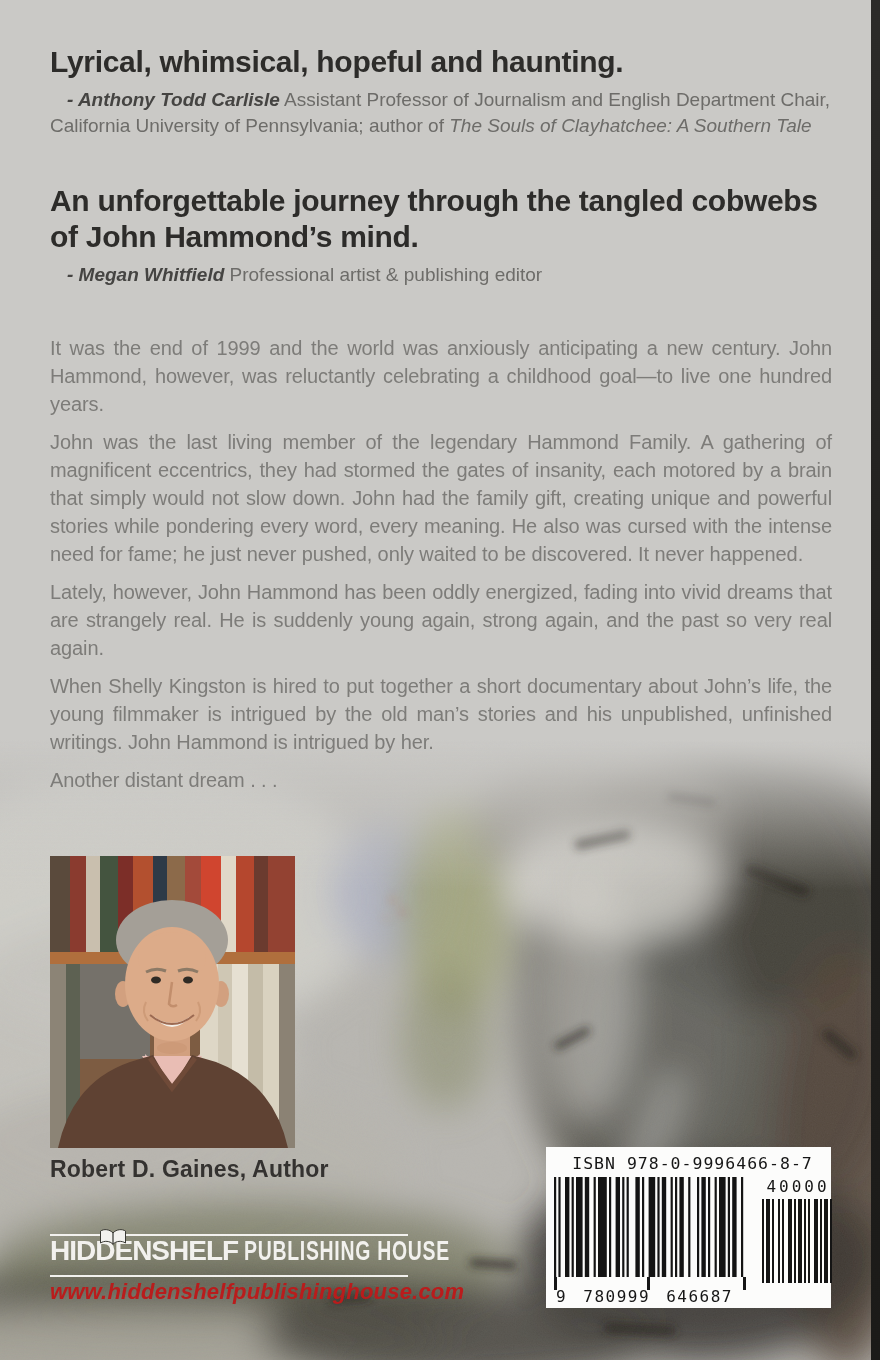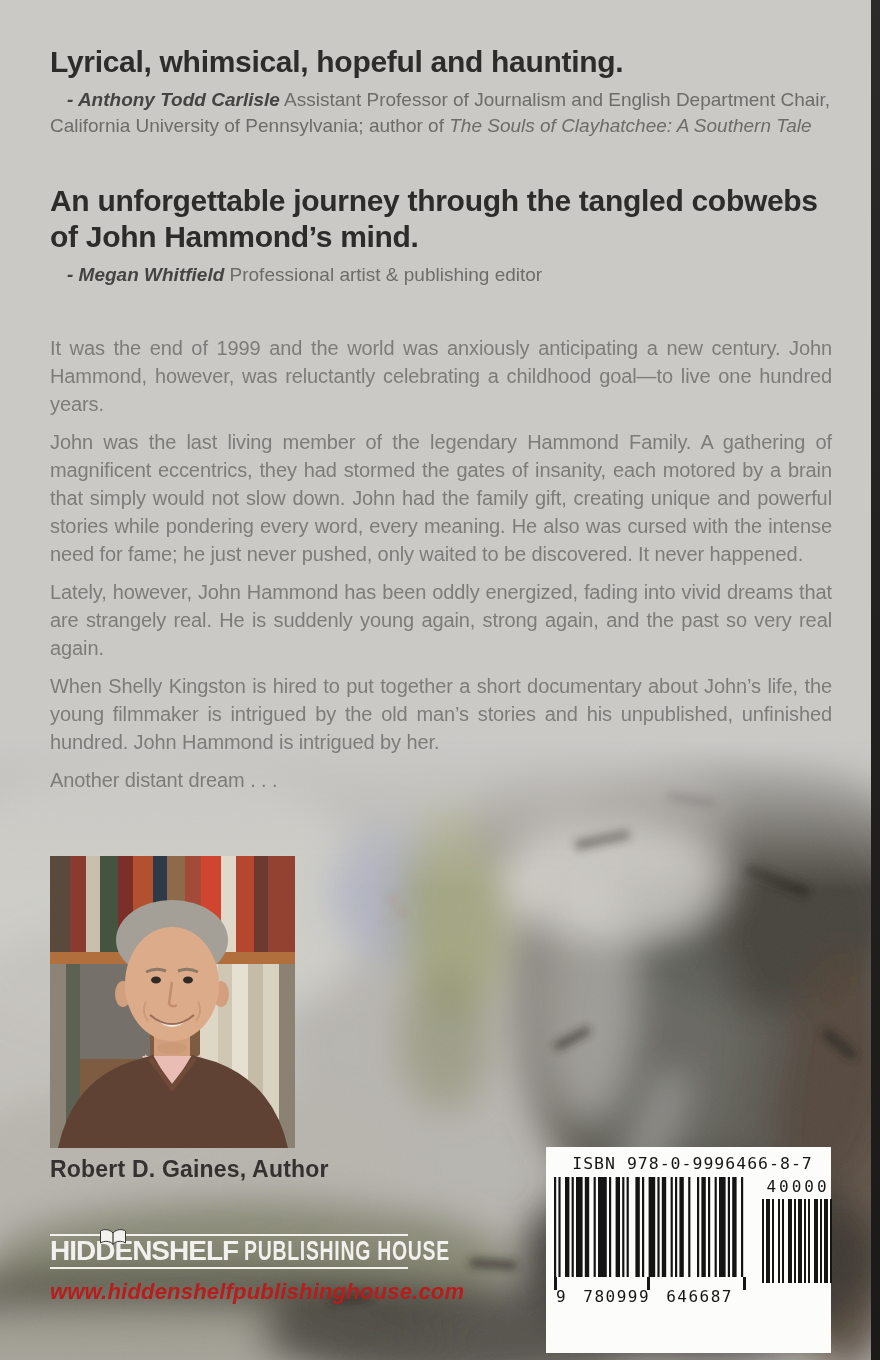--- a/index.html
+++ b/index.html
@@ -33,35 +33,35 @@
   .photo{position:absolute;left:50px;top:856px;width:245px;height:292px;z-index:10;}
   .photo svg{display:block;width:245px;height:292px;}
   .caption{
     position:absolute;left:50px;top:1156px;z-index:10;
     font-size:23px;font-weight:bold;color:#343230;letter-spacing:0.2px;
   }
   
   .pub-logo{
     position:absolute;left:50px;top:1234px;width:358px;z-index:10;
     border-top:2px solid #f2f1ee;border-bottom:2px solid #f2f1ee;
-    padding:2px 0 3px 0;color:#f2f1ee;white-space:nowrap;
+    padding:2px 0 11px 0;color:#f2f1ee;white-space:nowrap;
   }
   .pub-logo .wordmark{position:relative;display:inline-block;font-weight:900;font-size:28px;letter-spacing:-1px;line-height:26px;}
   .pub-logo .suffix{
     display:inline-block;transform:scaleX(0.72);transform-origin:left center;
     font-weight:600;font-size:27px;letter-spacing:1px;line-height:26px;margin-left:6px;
   }
   .book-icon{position:absolute;left:47px;top:-10px;width:32px;height:20px;}
   .website{
     position:absolute;left:50px;top:1279px;z-index:10;
     font-size:22px;font-weight:bold;font-style:italic;color:#b91c1c;letter-spacing:0.2px;
   }
   
   .barcode-box{
-    position:absolute;left:546px;top:1147px;width:285px;height:206px;z-index:10;
+    position:absolute;left:546px;top:1147px;width:285px;height:161px;z-index:10;
     background:#fcfcfb;box-sizing:border-box;padding:7px 0 0 8px;
   }
   .isbn-line{
     font-family:"DejaVu Sans Mono", monospace;font-size:16.5px;letter-spacing:1px;
     color:#161616;text-align:center;height:21px;white-space:nowrap;
   }
   .bc-row{display:flex;margin-top:2px;}
   .bc-main{position:relative;width:196px;}
   .bc-main svg{display:block;}
   .guard{position:absolute;top:100px;width:3px;height:13px;background:#161616;}
@@ -153,21 +153,21 @@
 
   <div class="block" style="top:183px;">
     <p class="quote-head">An unforgettable journey through the tangled cobwebs of John Hammond’s mind.</p>
     <div class="attrib"><span class="name">- Megan Whitfield</span><span> Professional artist &amp; publishing editor</span></div>
   </div>
 
   <div class="block synopsis" style="top:334px;">
     <p>It was the end of 1999 and the world was anxiously anticipating a new century. John Hammond, however, was reluctantly celebrating a childhood goal—to live one hundred years.</p>
     <p>John was the last living member of the legendary Hammond Family. A gathering of magnificent eccentrics, they had stormed the gates of insanity, each motored by a brain that simply would not slow down. John had the family gift, creating unique and powerful stories while pondering every word, every meaning. He also was cursed with the intense need for fame; he just never pushed, only waited to be discovered. It never happened.</p>
     <p>Lately, however, John Hammond has been oddly energized, fading into vivid dreams that are strangely real. He is suddenly young again, strong again, and the past so very real again.</p>
-    <p>When Shelly Kingston is hired to put together a short documentary about John’s life, the young filmmaker is intrigued by the old man’s stories and his unpublished, unfinished hundred. John Hammond is intrigued by her.</p>
+    <p>When Shelly Kingston is hired to put together a short documentary about John’s life, the young filmmaker is intrigued by the old man’s stories and his unpublished, unfinished writings. John Hammond is intrigued by her.</p>
     <p class="last">Another distant dream . . .</p>
   </div>
 
   <div class="photo">
     <svg viewBox="0 0 245 292">
       <rect width="245" height="292" fill="#7d5c42"></rect>
       <g>
         <rect x="0" y="0" width="20" height="96" fill="#5a4a3c"></rect>
           <rect x="20" y="0" width="16" height="96" fill="#8a3b2f"></rect>
         <rect x="36" y="0" width="14" height="96" fill="#c9bfae"></rect>

